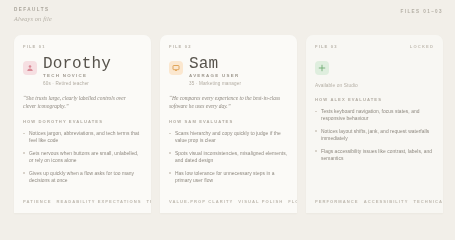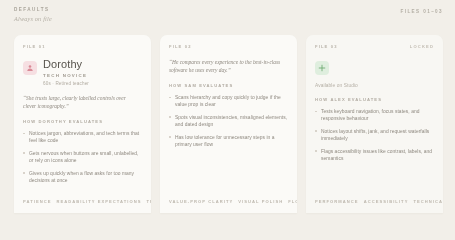--- a/index.html
+++ b/index.html
@@ -45,22 +45,22 @@
   .locked-tag{font-size:4.1px;letter-spacing:1.15px;text-transform:uppercase;color:#c2bcb2;font-weight:600;}
 
   .persona{display:flex;align-items:flex-start;gap:6px;margin-top:9px;}
   .avatar{
     width:14px;height:14px;border-radius:4px;flex:0 0 14px;
     display:flex;align-items:center;justify-content:center;
     margin-top:2px;
   }
   .avatar svg{display:block;}
   .p-name{
-    font-family:Liberation Sans, sans-serif;
-    font-size:11px;line-height:11px;color:#57534c;letter-spacing:.1px;
+    font-family:Liberation Mono, monospace;
+    font-size:16px;line-height:11px;color:#57534c;letter-spacing:.1px;
   }
   .p-role{
     font-size:4.4px;letter-spacing:1.3px;text-transform:uppercase;color:#9c968c;font-weight:600;
     margin-top:3px;
   }
   .p-meta{font-size:4.6px;color:#b2aca2;margin-top:3px;letter-spacing:.15px;}
 
   .quote{
     font-family:"Liberation Serif", serif;
     font-style:italic;font-size:5.4px;line-height:8px;color:#8c867d;
@@ -134,20 +134,33 @@
       <div class="tags">
         <span>PATIENCE</span><span>READABILITY EXPECTATIONS</span><span>TRUST SIGNALS</span>
       </div>
     </div>
 
     <div class="card">
       <div class="card-top">
         <span class="file-tag">FILE 02</span>
         <span class="locked-tag"></span>
       </div>
+      <div class="persona">
+        <span class="avatar" style="background:#fbe7cf">
+          <svg width="8" height="8" viewBox="0 0 16 16">
+              <rect x="2" y="3" width="12" height="8.4" rx="1.4" fill="none" stroke="#d9963f" stroke-width="1.6"></rect>
+              <rect x="6" y="12.6" width="4" height="1.4" rx=".6" fill="#d9963f"></rect>
+            </svg>
+        </span>
+        <span>
+          <div class="p-name">Sam</div>
+          <div class="p-role">AVERAGE USER</div>
+          <div class="p-meta">35 · Marketing manager</div>
+        </span>
+      </div>
       <div class="quote">“He compares every experience to the best-in-class software he uses every day.”</div>
       <div class="eval-head">HOW SAM EVALUATES</div>
       <ul class="bullets">
         <li>Scans hierarchy and copy quickly to judge if the value prop is clear</li>
         <li>Spots visual inconsistencies, misaligned elements, and dated design</li>
         <li>Has low tolerance for unnecessary steps in a primary user flow</li>
       </ul>
       <div class="tags">
         <span>VALUE-PROP CLARITY</span><span>VISUAL POLISH</span><span>FLOW EFFICIENCY</span>
       </div>

